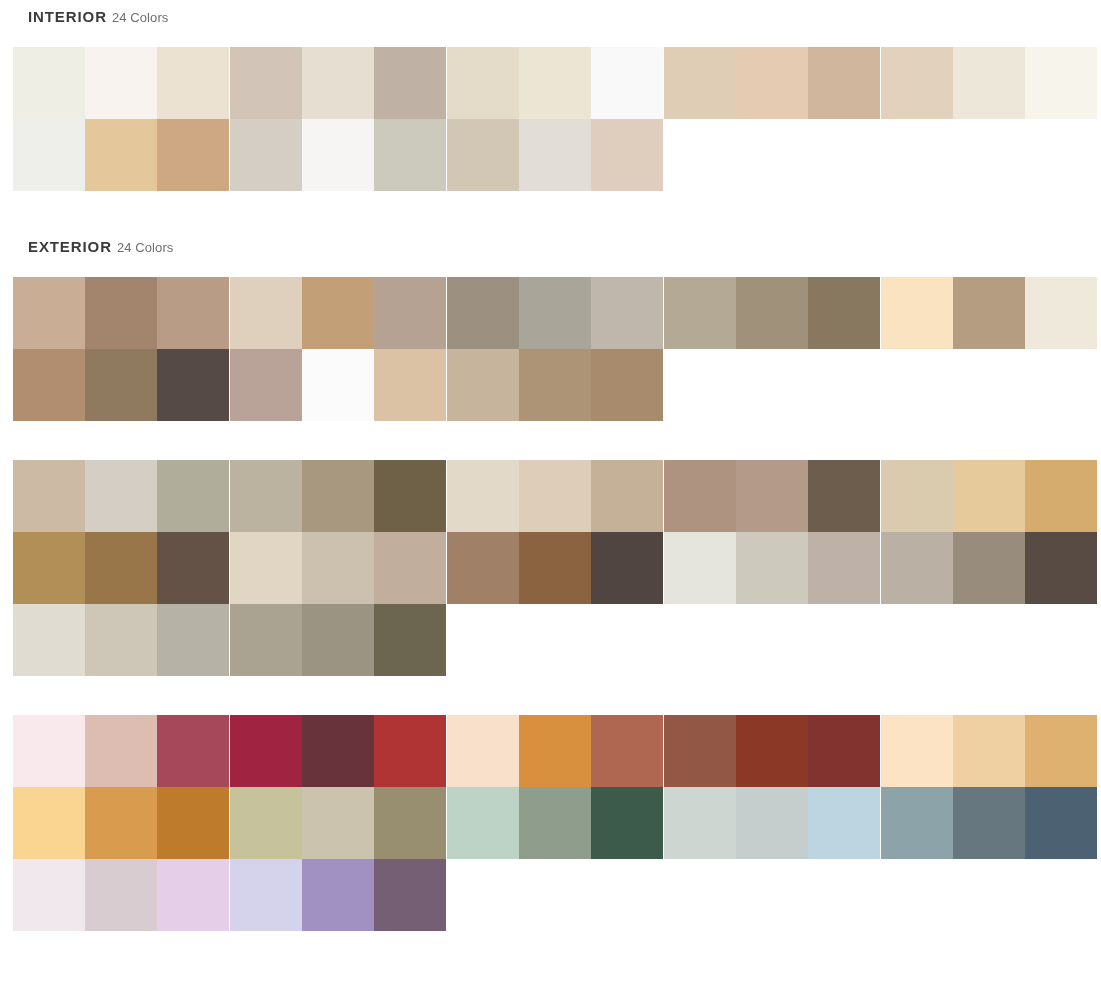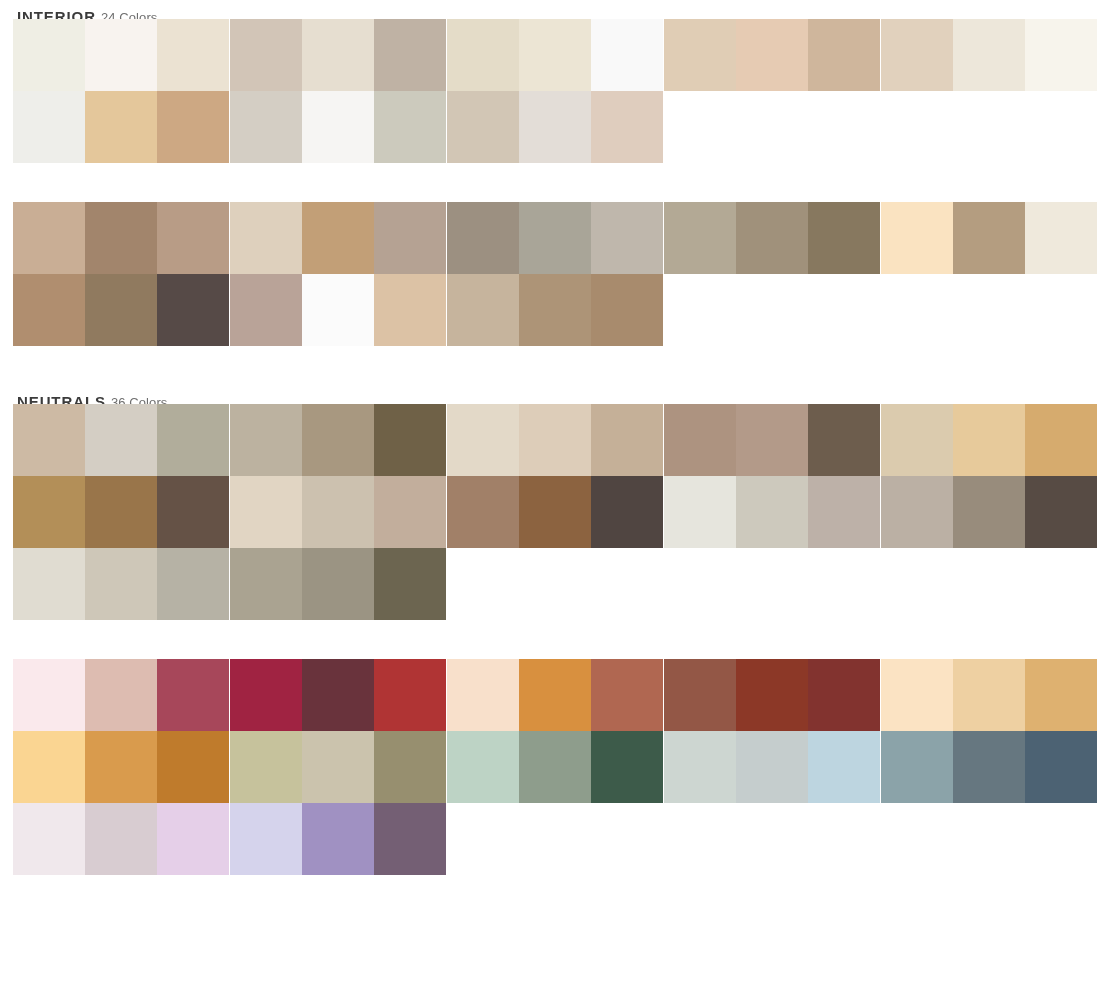--- a/index.html
+++ b/index.html
@@ -17,22 +17,22 @@
     width: 1101px;
     height: 985px;
     position: relative;
     padding: 0;
   }
   .palette-section {
     margin: 0;
     padding: 0;
   }
   .section-header {
-    padding-left: 17px;
-    height: 19px;
+    padding-left: 28px;
+    height: 47px;
     line-height: 33px;
     white-space: nowrap;
     display: block;
   }
   .section-title {
     font-size: 15px;
     font-weight: bold;
     letter-spacing: 0.9px;
     color: #3b3b3b;
     text-transform: uppercase;
@@ -85,31 +85,31 @@
       <span class="section-title">INTERIOR</span><span class="section-count">24 Colors</span>
     </div>
     <div class="swatch-grid">
         <div class="swatch-row"><div class="swatch-group"><div class="swatch" title="#efeee4" style="background-color: rgb(239, 238, 228);"></div><div class="swatch" title="#f8f3ef" style="background-color: rgb(248, 243, 239);"></div><div class="swatch" title="#ebe2d2" style="background-color: rgb(235, 226, 210);"></div></div><div class="swatch-group"><div class="swatch" title="#d2c5b7" style="background-color: rgb(210, 197, 183);"></div><div class="swatch" title="#e6ded0" style="background-color: rgb(230, 222, 208);"></div><div class="swatch" title="#bfb2a4" style="background-color: rgb(191, 178, 164);"></div></div><div class="swatch-group"><div class="swatch" title="#e4dcc8" style="background-color: rgb(228, 220, 200);"></div><div class="swatch" title="#ece5d4" style="background-color: rgb(236, 229, 212);"></div><div class="swatch" title="#f9f9f9" style="background-color: rgb(249, 249, 249);"></div></div><div class="swatch-group"><div class="swatch" title="#e0cdb5" style="background-color: rgb(224, 205, 181);"></div><div class="swatch" title="#e6cbb3" style="background-color: rgb(230, 203, 179);"></div><div class="swatch" title="#cfb69c" style="background-color: rgb(207, 182, 156);"></div></div><div class="swatch-group"><div class="swatch" title="#e1d1bd" style="background-color: rgb(225, 209, 189);"></div><div class="swatch" title="#ede7da" style="background-color: rgb(237, 231, 218);"></div><div class="swatch" title="#f7f4ec" style="background-color: rgb(247, 244, 236);"></div></div></div>
         <div class="swatch-row"><div class="swatch-group"><div class="swatch" title="#eeeeea" style="background-color: rgb(238, 238, 234);"></div><div class="swatch" title="#e4c79b" style="background-color: rgb(228, 199, 155);"></div><div class="swatch" title="#cda883" style="background-color: rgb(205, 168, 131);"></div></div><div class="swatch-group"><div class="swatch" title="#d4cec4" style="background-color: rgb(212, 206, 196);"></div><div class="swatch" title="#f6f5f3" style="background-color: rgb(246, 245, 243);"></div><div class="swatch" title="#cccabd" style="background-color: rgb(204, 202, 189);"></div></div><div class="swatch-group"><div class="swatch" title="#d2c6b5" style="background-color: rgb(210, 198, 181);"></div><div class="swatch" title="#e3ddd7" style="background-color: rgb(227, 221, 215);"></div><div class="swatch" title="#dfcdbe" style="background-color: rgb(223, 205, 190);"></div></div></div>
       </div>
   </section>
   <div class="section-gap"></div>
 
   <section class="palette-section">
+    <div class="section-header">
+      <span class="section-title">EXTERIOR</span><span class="section-count">24 Colors</span>
+    </div>
     <div class="swatch-grid">
         <div class="swatch-row"><div class="swatch-group"><div class="swatch" title="#c9ae95" style="background-color: rgb(201, 174, 149);"></div><div class="swatch" title="#a2856c" style="background-color: rgb(162, 133, 108);"></div><div class="swatch" title="#b89c86" style="background-color: rgb(184, 156, 134);"></div></div><div class="swatch-group"><div class="swatch" title="#ded0bd" style="background-color: rgb(222, 208, 189);"></div><div class="swatch" title="#c29f77" style="background-color: rgb(194, 159, 119);"></div><div class="swatch" title="#b5a293" style="background-color: rgb(181, 162, 147);"></div></div><div class="swatch-group"><div class="swatch" title="#9c9081" style="background-color: rgb(156, 144, 129);"></div><div class="swatch" title="#a9a598" style="background-color: rgb(169, 165, 152);"></div><div class="swatch" title="#bfb7ac" style="background-color: rgb(191, 183, 172);"></div></div><div class="swatch-group"><div class="swatch" title="#b3a995" style="background-color: rgb(179, 169, 149);"></div><div class="swatch" title="#a0917b" style="background-color: rgb(160, 145, 123);"></div><div class="swatch" title="#87785f" style="background-color: rgb(135, 120, 95);"></div></div><div class="swatch-group"><div class="swatch" title="#fae3c1" style="background-color: rgb(250, 227, 193);"></div><div class="swatch" title="#b49d80" style="background-color: rgb(180, 157, 128);"></div><div class="swatch" title="#efe9dc" style="background-color: rgb(239, 233, 220);"></div></div></div>
         <div class="swatch-row"><div class="swatch-group"><div class="swatch" title="#b08e6f" style="background-color: rgb(176, 142, 111);"></div><div class="swatch" title="#907a5f" style="background-color: rgb(144, 122, 95);"></div><div class="swatch" title="#564a47" style="background-color: rgb(86, 74, 71);"></div></div><div class="swatch-group"><div class="swatch" title="#b9a398" style="background-color: rgb(185, 163, 152);"></div><div class="swatch" title="#fbfbfb" style="background-color: rgb(251, 251, 251);"></div><div class="swatch" title="#dcc2a5" style="background-color: rgb(220, 194, 165);"></div></div><div class="swatch-group"><div class="swatch" title="#c6b49d" style="background-color: rgb(198, 180, 157);"></div><div class="swatch" title="#ad9477" style="background-color: rgb(173, 148, 119);"></div><div class="swatch" title="#a88b6d" style="background-color: rgb(168, 139, 109);"></div></div></div>
       </div>
   </section>
   <div class="section-gap"></div>
 
   <section class="palette-section">
-    <div class="section-header">
-      <span class="section-title">NEUTRALS</span><span class="section-count">36 Colors</span>
-    </div>
     <div class="swatch-grid">
         <div class="swatch-row"><div class="swatch-group"><div class="swatch" title="#cdbaa4" style="background-color: rgb(205, 186, 164);"></div><div class="swatch" title="#d4cec4" style="background-color: rgb(212, 206, 196);"></div><div class="swatch" title="#b1ad9b" style="background-color: rgb(177, 173, 155);"></div></div><div class="swatch-group"><div class="swatch" title="#bcb2a0" style="background-color: rgb(188, 178, 160);"></div><div class="swatch" title="#a89880" style="background-color: rgb(168, 152, 128);"></div><div class="swatch" title="#6f6147" style="background-color: rgb(111, 97, 71);"></div></div><div class="swatch-group"><div class="swatch" title="#e3d9c8" style="background-color: rgb(227, 217, 200);"></div><div class="swatch" title="#ddcdb9" style="background-color: rgb(221, 205, 185);"></div><div class="swatch" title="#c5b098" style="background-color: rgb(197, 176, 152);"></div></div><div class="swatch-group"><div class="swatch" title="#ad9380" style="background-color: rgb(173, 147, 128);"></div><div class="swatch" title="#b39a89" style="background-color: rgb(179, 154, 137);"></div><div class="swatch" title="#6d5d4d" style="background-color: rgb(109, 93, 77);"></div></div><div class="swatch-group"><div class="swatch" title="#dbcbae" style="background-color: rgb(219, 203, 174);"></div><div class="swatch" title="#e7ca9b" style="background-color: rgb(231, 202, 155);"></div><div class="swatch" title="#d6ab6e" style="background-color: rgb(214, 171, 110);"></div></div></div>
         <div class="swatch-row"><div class="swatch-group"><div class="swatch" title="#b38f58" style="background-color: rgb(179, 143, 88);"></div><div class="swatch" title="#99754a" style="background-color: rgb(153, 117, 74);"></div><div class="swatch" title="#655246" style="background-color: rgb(101, 82, 70);"></div></div><div class="swatch-group"><div class="swatch" title="#e1d5c3" style="background-color: rgb(225, 213, 195);"></div><div class="swatch" title="#ccc1af" style="background-color: rgb(204, 193, 175);"></div><div class="swatch" title="#c2ae9c" style="background-color: rgb(194, 174, 156);"></div></div><div class="swatch-group"><div class="swatch" title="#a18068" style="background-color: rgb(161, 128, 104);"></div><div class="swatch" title="#8c6340" style="background-color: rgb(140, 99, 64);"></div><div class="swatch" title="#504541" style="background-color: rgb(80, 69, 65);"></div></div><div class="swatch-group"><div class="swatch" title="#e6e5dd" style="background-color: rgb(230, 229, 221);"></div><div class="swatch" title="#cdc9bd" style="background-color: rgb(205, 201, 189);"></div><div class="swatch" title="#bdb1a8" style="background-color: rgb(189, 177, 168);"></div></div><div class="swatch-group"><div class="swatch" title="#bbb0a4" style="background-color: rgb(187, 176, 164);"></div><div class="swatch" title="#988c7c" style="background-color: rgb(152, 140, 124);"></div><div class="swatch" title="#574b44" style="background-color: rgb(87, 75, 68);"></div></div></div>
         <div class="swatch-row"><div class="swatch-group"><div class="swatch" title="#e0dcd1" style="background-color: rgb(224, 220, 209);"></div><div class="swatch" title="#cec7b8" style="background-color: rgb(206, 199, 184);"></div><div class="swatch" title="#b6b2a5" style="background-color: rgb(182, 178, 165);"></div></div><div class="swatch-group"><div class="swatch" title="#aaa391" style="background-color: rgb(170, 163, 145);"></div><div class="swatch" title="#9b9483" style="background-color: rgb(155, 148, 131);"></div><div class="swatch" title="#6c6550" style="background-color: rgb(108, 101, 80);"></div></div></div>
       </div>
   </section>
   <div class="section-gap"></div>
 
   <section class="palette-section">
     <div class="swatch-grid">

